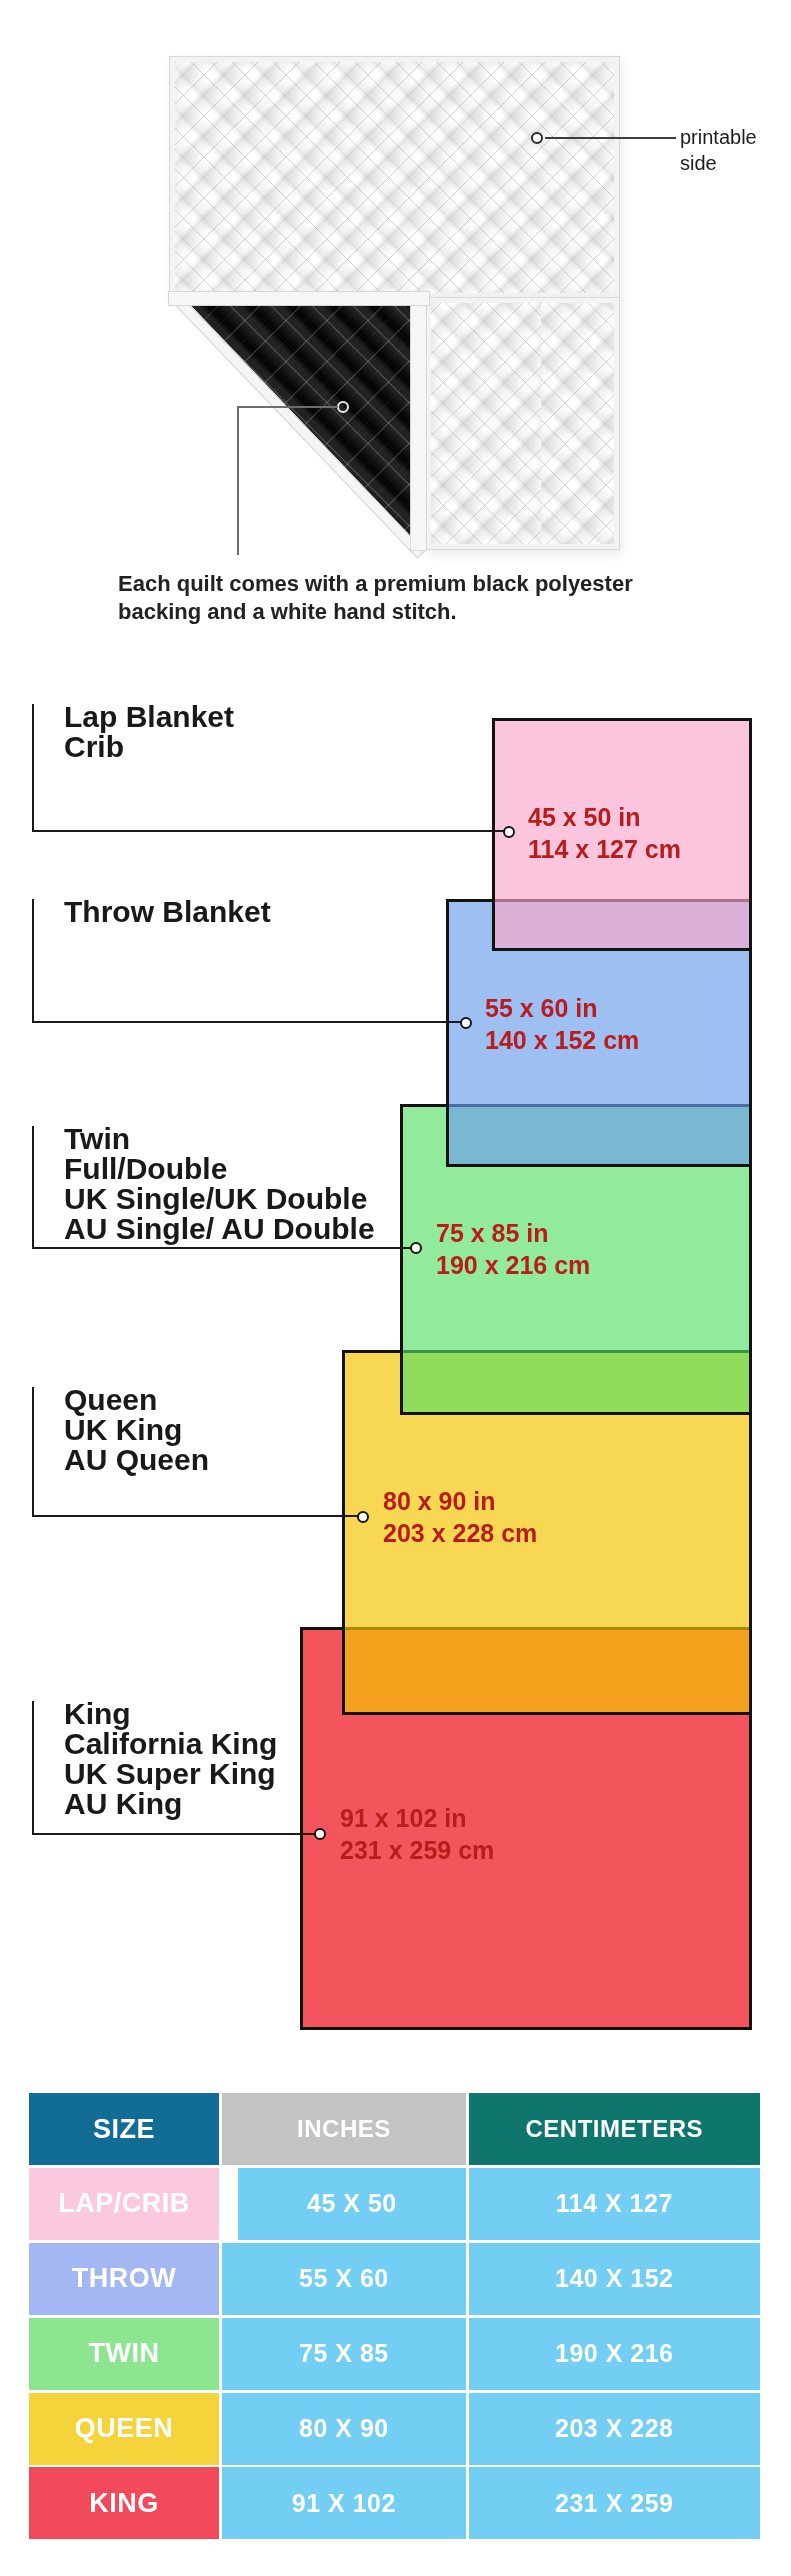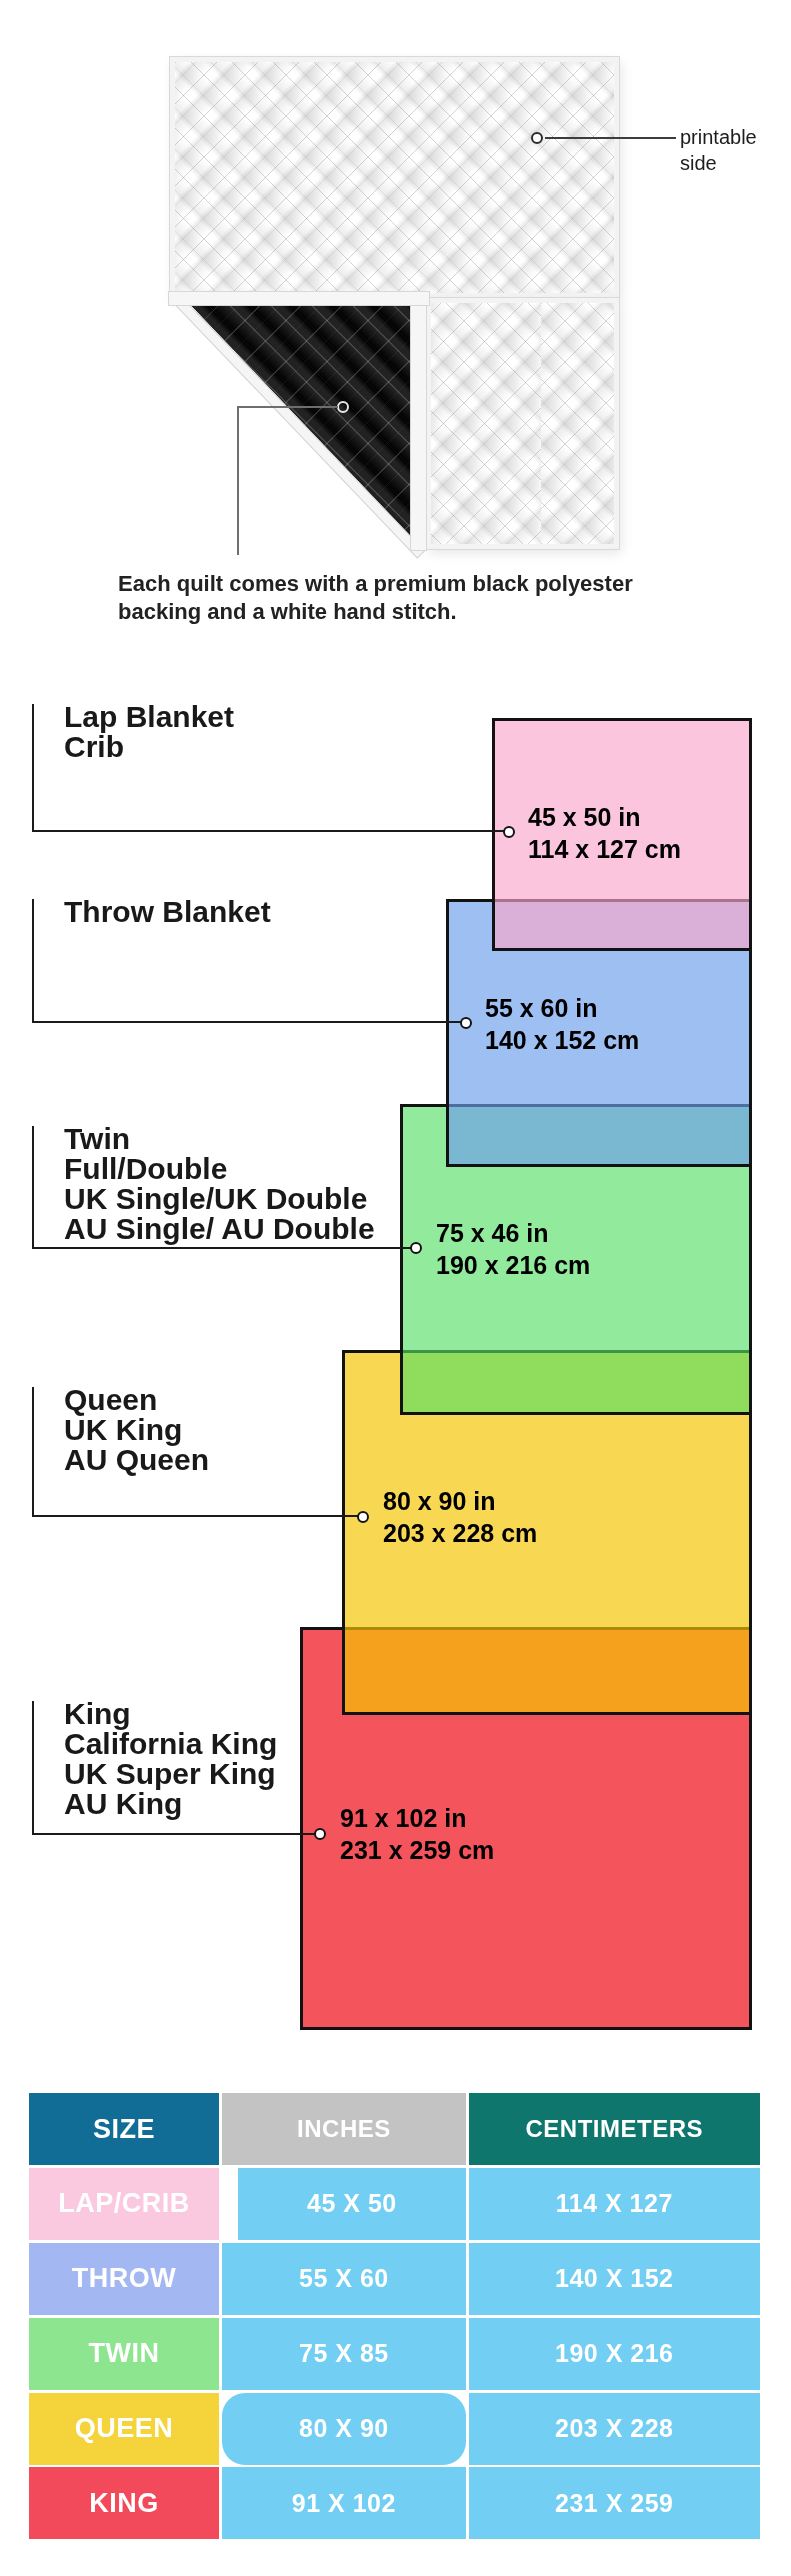--- a/index.html
+++ b/index.html
@@ -56,21 +56,21 @@
   #hero-caption{left:118px;top:570px;font-size:22px;line-height:28px;font-weight:600;color:#222222;}
 
   
   .blanket{box-sizing:border-box;border:3.8px solid #121212;}
   #rect-king  {left:300px;top:1627px;width:452px;height:403px;z-index:1;}
   #rect-queen {left:342px;top:1350px;width:410px;height:365px;z-index:2;}
   #rect-twin  {left:400px;top:1104px;width:352px;height:311px;z-index:3;}
   #rect-throw {left:446px;top:899px; width:306px;height:268px;z-index:4;}
   #rect-lap   {left:492px;top:718px; width:260px;height:233px;z-index:5;}
 
-  .dim-label{z-index:6;font-size:25px;line-height:32px;font-weight:700;color:#000000;white-space:nowrap;}
+  .dim-label{z-index:6;font-size:25px;line-height:32px;font-weight:700;color:#b91c1c;white-space:nowrap;}
   #dim-lap  {left:528px;top:801px;}
   #dim-throw{left:485px;top:992px;}
   #dim-twin {left:436px;top:1217px;}
   #dim-queen{left:383px;top:1485px;}
   #dim-king {left:340px;top:1802px;}
 
   .name-label{left:36px;z-index:6;font-size:30px;line-height:30px;font-weight:700;color:#191919;white-space:nowrap;margin-left:28px;}
   #name-lap  {top:702px;}
   #name-throw{top:897px;}
   #name-twin {top:1124px;}
@@ -134,21 +134,21 @@
 
   <div id="dim-lap" class="abs dim-label">
     <div>45 x 50 in</div>
     <div>114 x 127 cm</div>
   </div>
   <div id="dim-throw" class="abs dim-label">
     <div>55 x 60 in</div>
     <div>140 x 152 cm</div>
   </div>
   <div id="dim-twin" class="abs dim-label">
-    <div>75 x 46 in</div>
+    <div>75 x 85 in</div>
     <div>190 x 216 cm</div>
   </div>
   <div id="dim-queen" class="abs dim-label">
     <div>80 x 90 in</div>
     <div>203 x 228 cm</div>
   </div>
   <div id="dim-king" class="abs dim-label">
     <div>91 x 102 in</div>
     <div>231 x 259 cm</div>
   </div>
@@ -205,21 +205,21 @@
 
     <div class="cell rowlabel" style="background: rgb(163, 184, 242);">THROW</div>
     <div class="cell data" style="background: rgb(114, 206, 243);">55 X 60</div>
     <div class="cell data" style="background: rgb(114, 206, 243);">140 X 152</div>
 
     <div class="cell rowlabel" style="background: rgb(141, 230, 143);">TWIN</div>
     <div class="cell data" style="background: rgb(114, 206, 243);">75 X 85</div>
     <div class="cell data" style="background: rgb(114, 206, 243);">190 X 216</div>
 
     <div class="cell rowlabel" style="background: rgb(244, 212, 58);">QUEEN</div>
-    <div class="cell data" style="background: rgb(114, 206, 243); border-radius: 23px;">80 X 90</div>
+    <div class="cell data" style="background: rgb(114, 206, 243);">80 X 90</div>
     <div class="cell data" style="background: rgb(114, 206, 243);">203 X 228</div>
 
     <div class="cell rowlabel" style="background: rgb(242, 73, 91);">KING</div>
     <div class="cell data" style="background: rgb(114, 206, 243);">91 X 102</div>
     <div class="cell data" style="background: rgb(114, 206, 243);">231 X 259</div>
   </div>
 
 </div>
 
 

